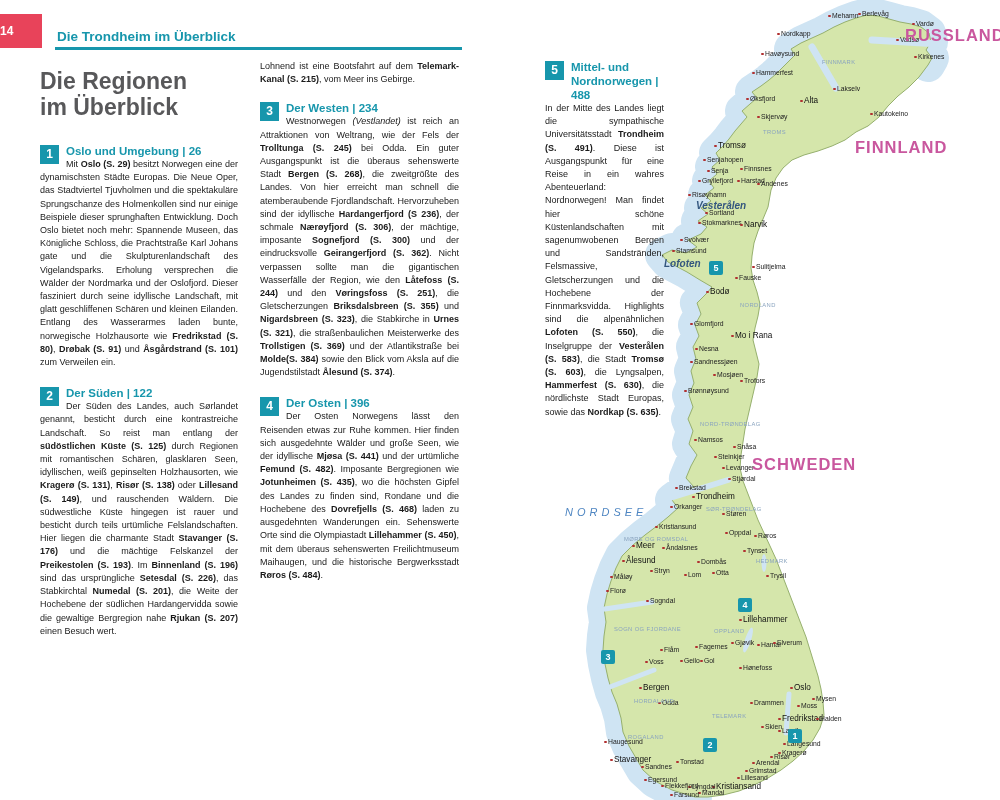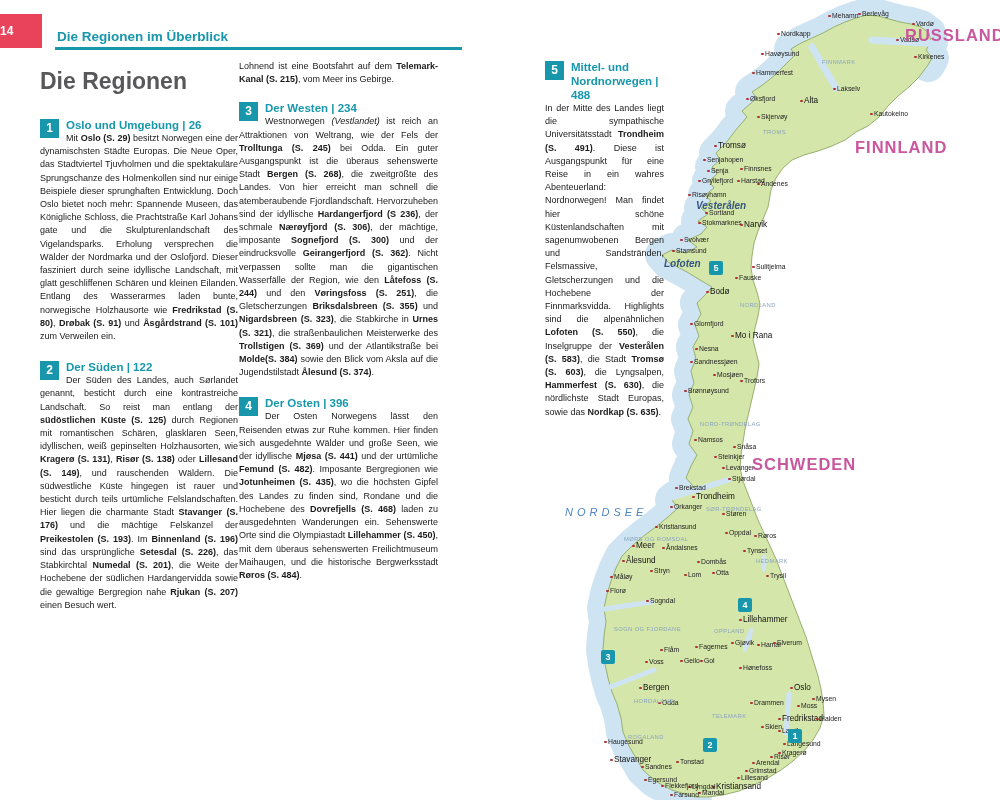--- a/index.html
+++ b/index.html
@@ -6,21 +6,21 @@
   .page{position:relative;width:1000px;height:800px;background:#fff;overflow:hidden;
         font-family:"Liberation Sans",sans-serif;color:#1a1a1a;}
   
   .page-tab{position:absolute;left:0;top:14px;width:42px;height:34px;background:#e8435a;
             color:#fff;font-weight:bold;font-size:12px;display:flex;align-items:center;}
   .header-title{position:absolute;left:57px;top:29px;font-size:13.5px;font-weight:bold;color:#1796ac;}
   .header-rule{position:absolute;left:55px;top:47px;width:407px;height:2.5px;background:#1796ac;}
   
   .col{position:absolute;top:60px;text-align:justify;font-size:9px;line-height:13.2px;}
   .col1{left:40px;width:198px;}
-  .col2{left:239px;width:199px;}
+  .col2{left:260px;width:199px;}
   .col5{left:545px;width:119px;z-index:3;}
   .main-title{font-size:23px;line-height:26px;color:#58585a;margin:8px 0 24px;font-weight:bold;text-align:left;}
   .sec{margin-bottom:17px;}
   .numbox{float:left;width:19px;height:19px;background:#1796ac;color:#fff;font-size:12px;font-weight:bold;
           text-align:center;line-height:19px;margin:1px 7px 7px 0;}
   .sec5 .numbox{margin-bottom:9px;}
   .sec h2{font-size:11.5px;color:#1796ac;margin:0;line-height:14px;text-align:left;font-weight:bold;}
   .sec p,.intro{margin:0;}
   .intro{margin-bottom:15px;}
   b{font-weight:bold;}
@@ -39,25 +39,25 @@
             display:flex;align-items:center;justify-content:center;border-radius:2px;}
 </style>
 </head>
 <body>
 
 <div class="page">
 
   <div class="page-tab">
     <span>14</span>
   </div>
-  <div class="header-title">Die Regionen im Überblick</div>
+  <div class="header-title">Die Trondheim im Überblick</div>
   <div class="header-rule"></div>
 
   <section class="col col1">
-    <h1 class="main-title"><span>Die Regionen</span><br></h1>
+    <h1 class="main-title"><span>Die Regionen</span><br><span>im Überblick</span></h1>
 
     <div class="sec">
       <div class="numbox">1</div>
       <h2>Oslo und Umgebung | 26</h2>
       <p>Mit <b>Oslo (S. 29)</b> besitzt Norwegen eine der dynamischsten Städte Europas. Die Neue Oper, das Stadtviertel Tjuvholmen und die spektakuläre Sprungschanze des Holmenkollen sind nur einige Beispiele dieser sprunghaften Entwicklung. Doch Oslo bietet noch mehr: Spannende Museen, das Königliche Schloss, die Prachtstraße Karl Johans gate und die Skulpturenlandschaft des Vigelandsparks. Erholung versprechen die Wälder der Nordmarka und der Oslofjord. Dieser fasziniert durch seine idyllische Landschaft, mit glatt geschliffenen Schären und kleinen Eilanden. Entlang des Wasserarmes laden bunte, norwegische Holzhausorte wie <b>Fredrikstad (S. 80)</b>, <b>Drøbak (S. 91)</b> und <b>Åsgårdstrand (S. 101)</b> zum Verweilen ein.</p>
     </div>
 
     <div class="sec">
       <div class="numbox">2</div>
       <h2>Der Süden | 122</h2>

